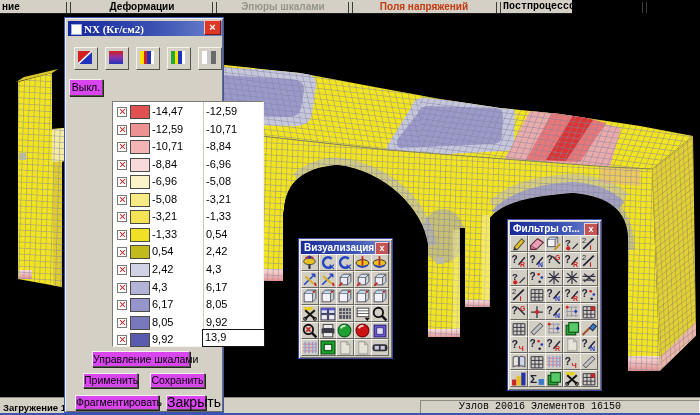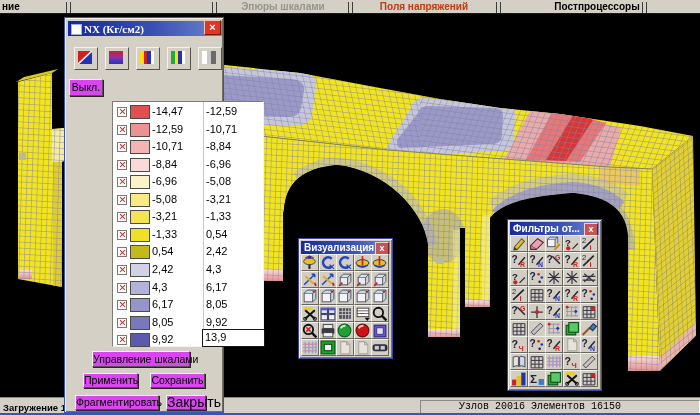--- a/index.html
+++ b/index.html
@@ -1,20 +1,20 @@
 <!DOCTYPE html>
 <html><head>
 <meta charset="utf-8">
 <style>
   html,body{margin:0;padding:0;}
   #app{position:relative;width:700px;height:415px;overflow:hidden;
        font-family:"Liberation Sans",sans-serif;background:#000;}
   .abs{position:absolute;}
   
-  #tabbar{left:0;top:0;width:700px;height:14px;background:#d4d0c6;
+  #tabbar{left:0;top:0;width:572px;height:14px;background:#d4d0c6;
           border-bottom:1px solid #1a1a1a;box-sizing:border-box;}
   .tab{position:absolute;top:0;height:13px;font-size:10px;font-weight:bold;
        text-align:center;line-height:13px;color:#000;}
   .tsep{position:absolute;top:1px;height:12px;width:0;
         border-left:1px solid #3c3c38;}
   
   #statusbar{left:0;top:397px;width:700px;height:16px;background:#d4d0c6;
              border-top:1px solid #8a8a82;box-sizing:border-box;font-size:10px;}
   #bluestrip{left:0;top:413px;width:700px;height:2px;background:#3a55b0;}
   .spanel{position:absolute;top:2px;height:12px;border:1px solid;
@@ -176,23 +176,24 @@
           L222,312 L222,397 L428,397 L428,245 C424,210 385,170 337,165 Z" fill="#000"></path>
  <path d="M428,337 L460,337 L460,228 L465,228 L465,307 L490,307 L490,397 L428,397 Z" fill="#000"></path>
  <path d="M573,193 C538,196 504,200 490,218 L490,397 L628,397 L628,240
           C628,210 608,196 573,193 Z" fill="#000"></path>
  <path d="M628,371 L660,371 L696,336 L700,333 L700,397 L628,397 Z" fill="#000"></path>
  <path d="M212,160 C222,190 228,216 228,248 L227,312 L212,312 Z" fill="#000"></path>
 </svg>
 
 <div id="tabbar" class="abs">
   <div class="tab" style="left:2px;width:50px;text-align:left;">ние</div>
+  <div class="tab" style="left:72px;width:140px;">Деформации</div>
   <div class="tab" style="left:218px;width:130px;color:#95958c;">Эпюры шкалами</div>
   <div class="tab" style="left:354px;width:140px;color:#c23a10;">Поля напряжений</div>
-  <div class="tab" style="left:528px;width:138px;">Постпроцессоры</div>
+  <div class="tab" style="left:476px;width:138px;font-family:Liberation Mono, monospace;">Постпроцессоры</div>
   <div class="tsep" style="left:66px;height:11px;top:2px;"></div>
   <div class="tsep" style="left:70px;height:11px;top:2px;"></div>
   <div class="tsep" style="left:212px;height:11px;top:2px;"></div>
   <div class="tsep" style="left:216px;height:11px;top:2px;"></div>
   <div class="tsep" style="left:348px;height:11px;top:2px;"></div>
   <div class="tsep" style="left:352px;height:11px;top:2px;"></div>
   <div class="tsep" style="left:496px;height:11px;top:2px;"></div>
   <div class="tsep" style="left:500px;height:11px;top:2px;"></div>
   <div class="tsep" style="left:642px;height:11px;top:2px;"></div>
   <div class="tsep" style="left:646px;height:11px;top:2px;"></div>

